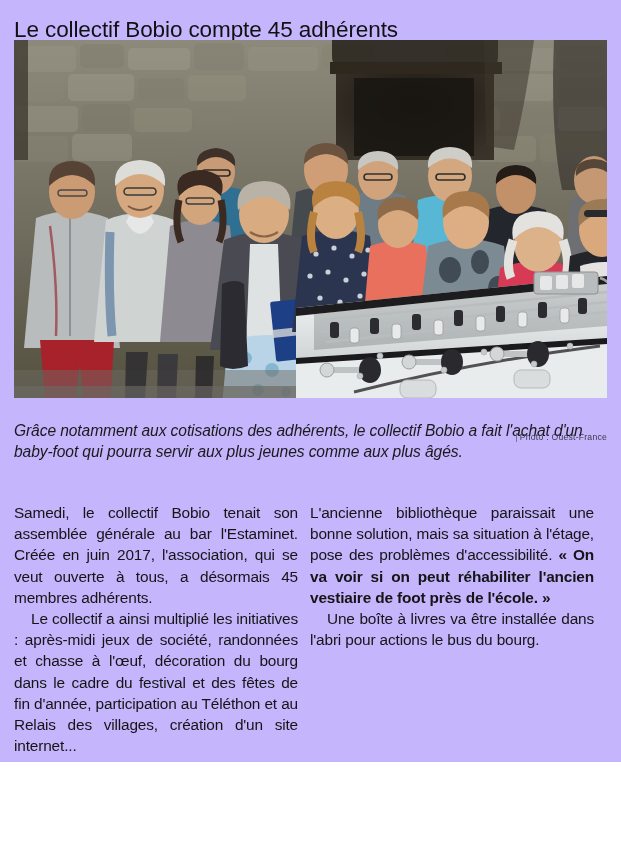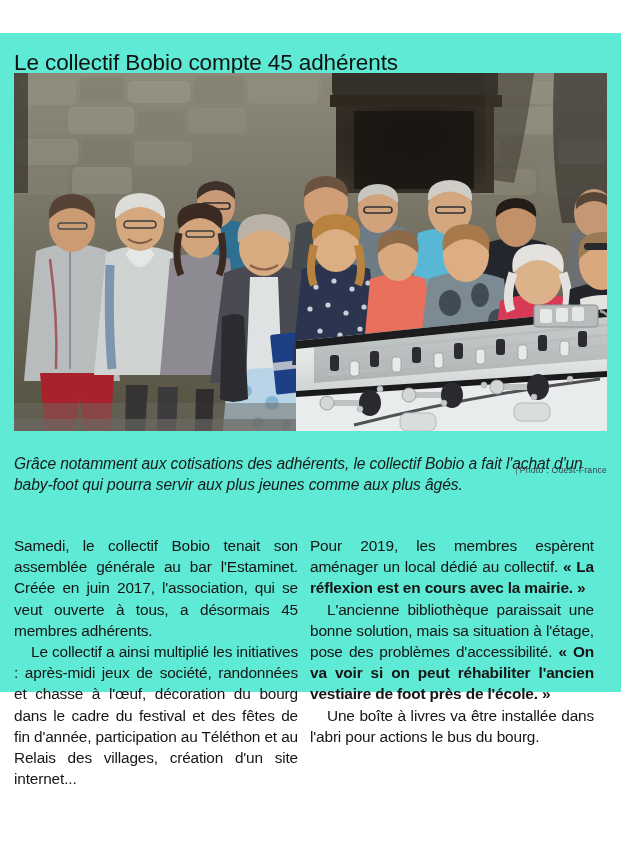--- a/index.html
+++ b/index.html
@@ -11,23 +11,22 @@
     width: 621px;
     height: 862px;
     font-family: "Liberation Sans", sans-serif;
     color: #1a1a1a;
     overflow: hidden;
   }
 
   .page {
     position: relative;
     width: 621px;
-    height: 659px;
-    background: #5eead4;
-    margin-top: 33px;
+    height: 762px;
+    background: #c4b5fd;
   }
 
   
   .headline {
     position: absolute;
     left: 14px;
     top: 1px;
     width: 590px;
     font-size: 22.5px;
     line-height: 28px;
@@ -422,19 +421,18 @@
   <div class="credit">
     <span class="bar">|</span><span>Photo :</span> <span>Ouest-France</span>
   </div>
 
   <div class="columns">
     <div class="col">
         <p><span>Samedi, le collectif Bobio tenait son assemblée générale au bar l'Estaminet. Créée en juin 2017, l'association, qui se veut ouverte à tous, a désormais 45 membres adhérents.</span></p>
         <p><span>Le collectif a ainsi multiplié les initiatives : après-midi jeux de société, randonnées et chasse à l'œuf, décoration du bourg dans le cadre du festival et des fêtes de fin d'année, participation au Téléthon et au Relais des villages, création d'un site internet...</span></p>
       </div>
     <div class="col">
-        <p><span>Pour 2019, les membres espèrent aménager un local dédié au collectif. </span><b>« La réflexion est en cours avec la mairie. »</b></p>
         <p><span>L'ancienne bibliothèque paraissait une bonne solution, mais sa situation à l'étage, pose des problèmes d'accessibilité. </span><b>« On va voir si on peut réhabiliter l'ancien vestiaire de foot près de l'école. »</b></p>
         <p><span>Une boîte à livres va être installée dans l'abri pour actions le bus du bourg.</span></p>
       </div>
   </div>
 
 </div>
 
 </body></html>

